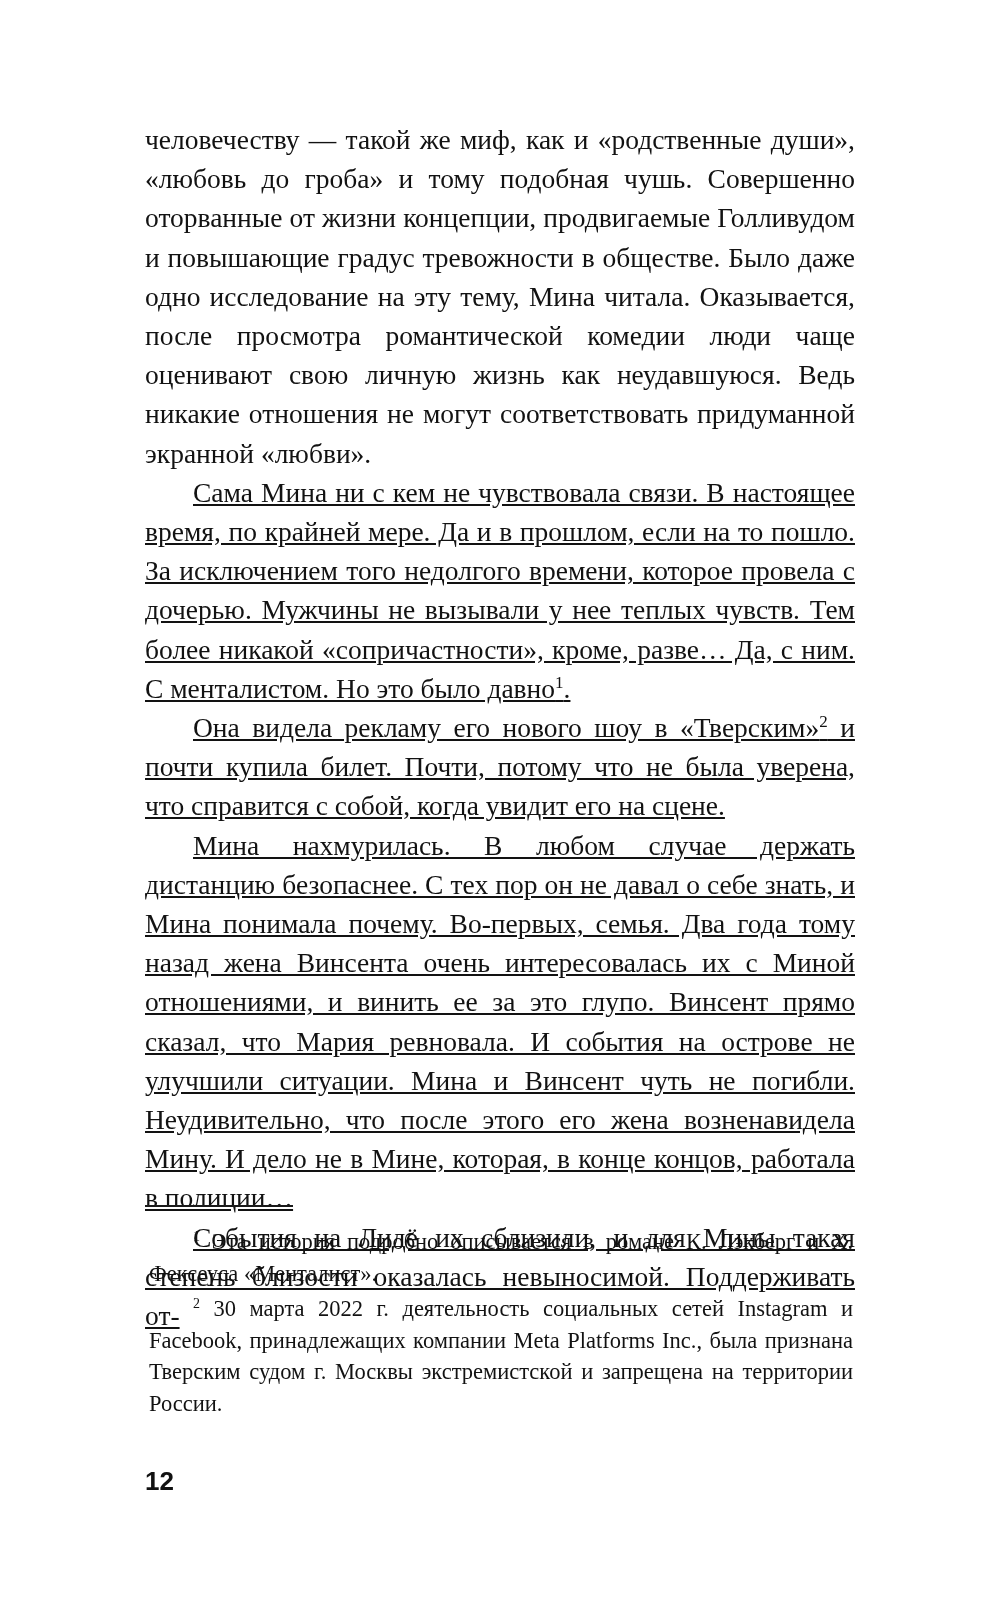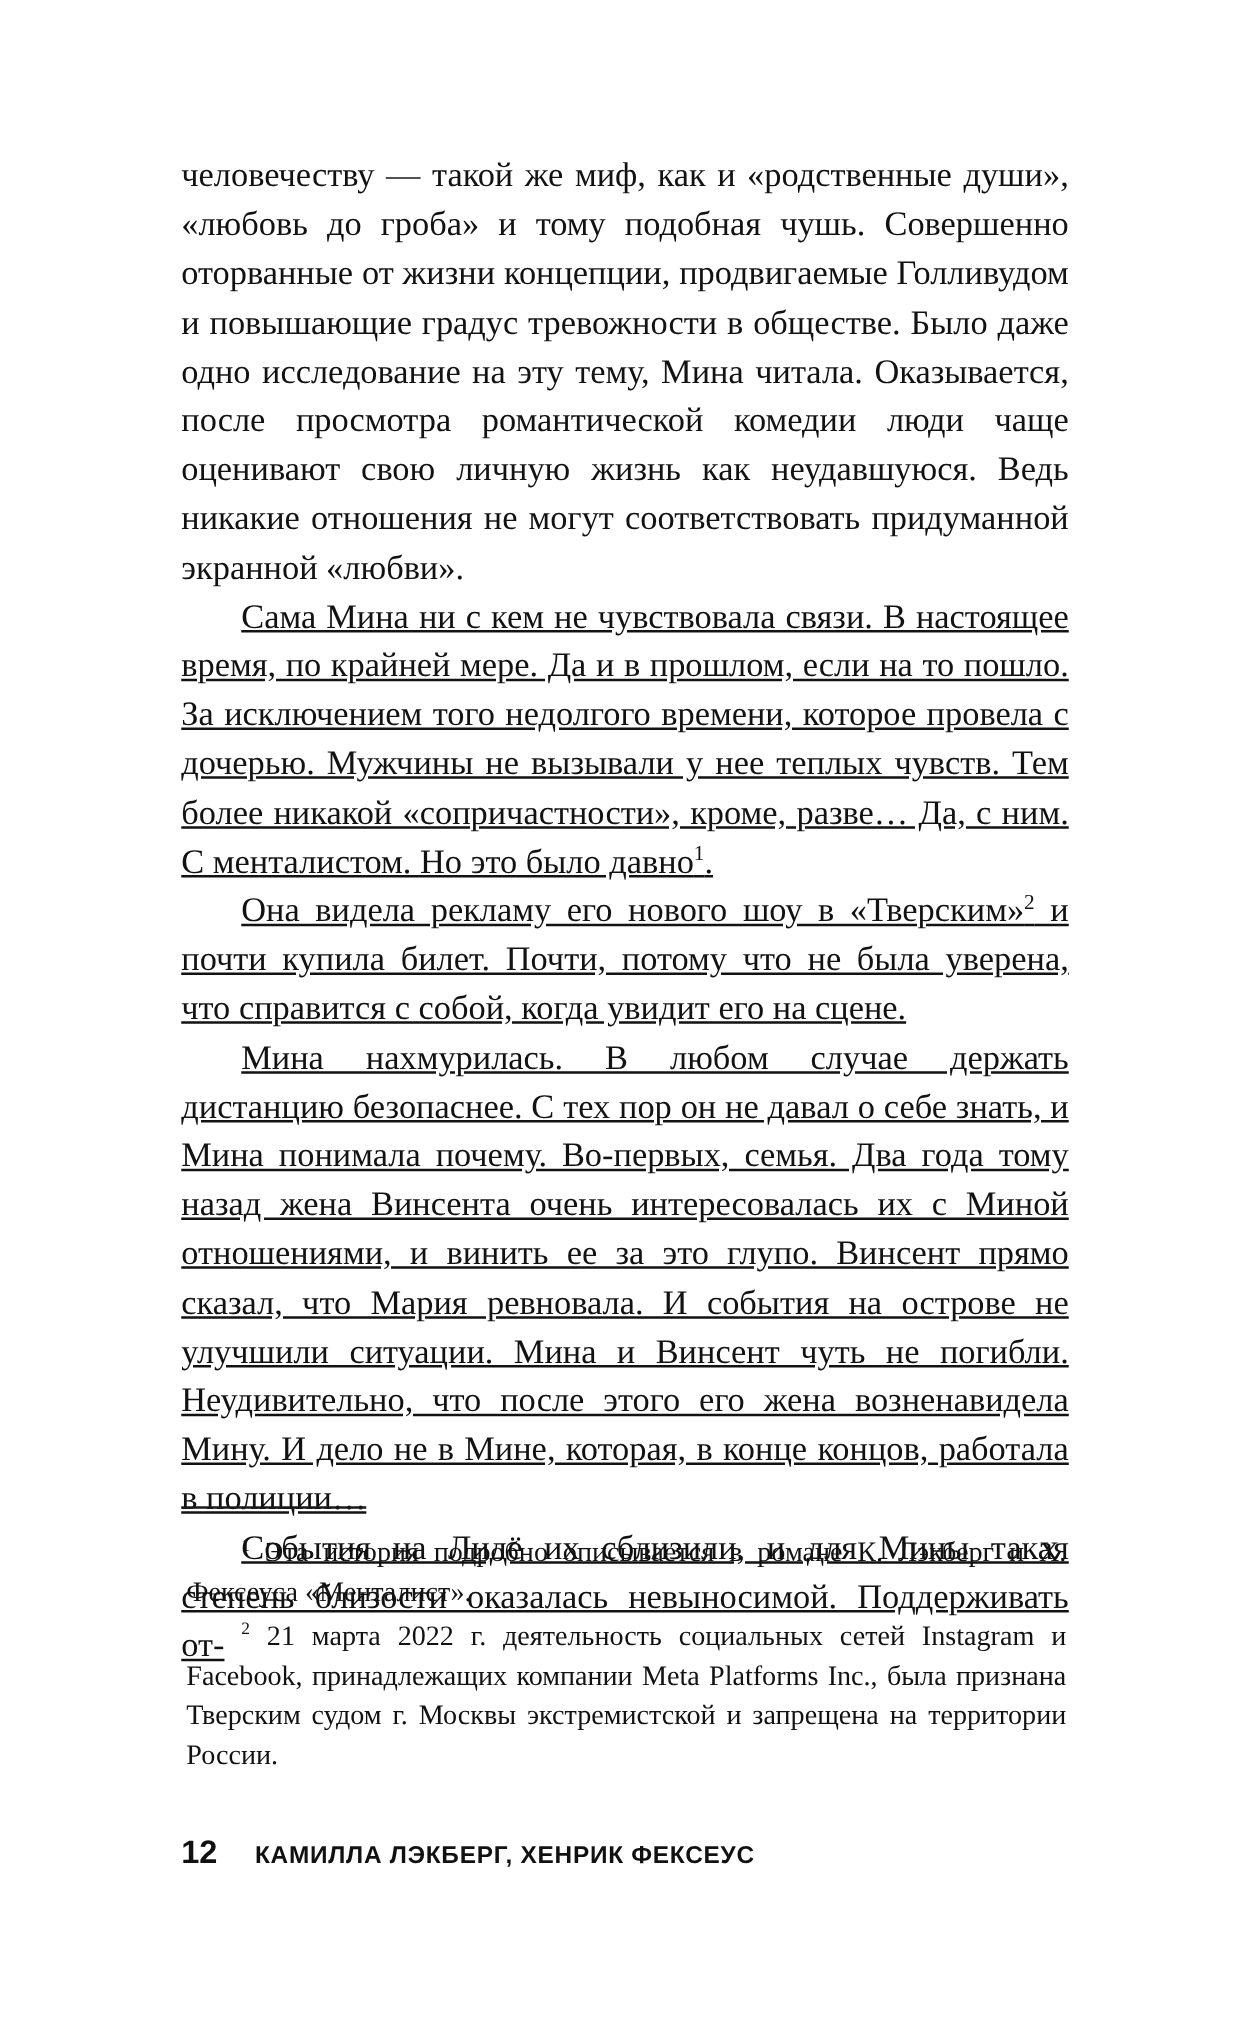--- a/index.html
+++ b/index.html
@@ -107,21 +107,20 @@
     <p class="body-par indent"><span>Мина нахмурилась. В любом случае держать дистанцию безопаснее. С тех пор он не давал о себе знать, и Мина понимала почему. Во-первых, семья. Два года тому назад жена Винсента очень интересовалась их с Миной отношениями, и винить ее за это глупо. Винсент прямо сказал, что Мария ревновала. И события на острове не улучшили ситуации. Мина и Винсент чуть не погибли. Неудивительно, что после этого его жена возненавидела Мину. И дело не в Мине, которая, в конце концов, работала в полиции…</span></p>
 
     <p class="body-par indent"><span>События на Лидё их сблизили, и для Мины такая степень близости оказалась невыносимой. Поддерживать от-</span></p>
 
   </div>
 
   <div class="footnote-rule"></div>
 
   <div class="footnotes">
     <p class="footnote"><sup>1</sup>&nbsp;<span>Эта история подробно описывается в романе К. Лэкберг и Х. Фексеуса «Менталист».</span></p>
-    <p class="footnote"><sup>2</sup>&nbsp;<span>21 марта 2022 г. деятельность социальных сетей Instagram и Facebook, принадлежащих компании Meta Platforms Inc., была признана Тверским судом г. Москвы экстремистской и запрещена на территории России.</span></p>
+    <p class="footnote"><sup>2</sup>&nbsp;<span>30 марта 2022 г. деятельность социальных сетей Instagram и Facebook, принадлежащих компании Meta Platforms Inc., была признана Тверским судом г. Москвы экстремистской и запрещена на территории России.</span></p>
   </div>
 
   <div class="footer">
     <span class="folio">12</span>
-    <span class="running-head">КАМИЛЛА ЛЭКБЕРГ, ХЕНРИК ФЕКСЕУС</span>
   </div>
 
 </div>
 
 </body></html>

